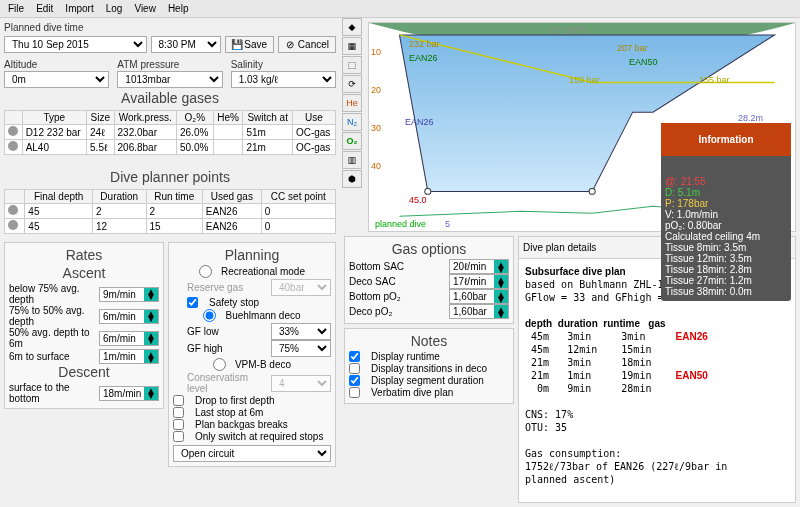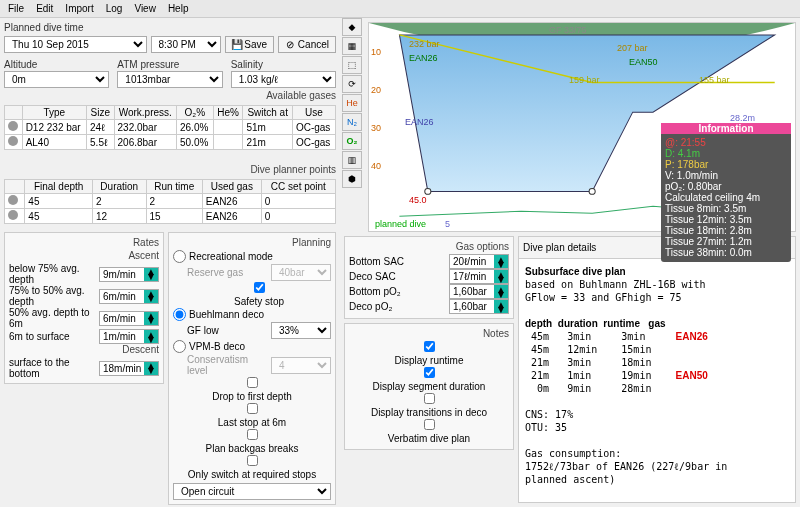--- a/index.html
+++ b/index.html
@@ -7,41 +7,41 @@
 .menubar { display: flex; gap: 12px; padding: 3px 8px; background: #e8e8e8; border-bottom: 1px solid #ccc; }
 .menubar span { cursor: pointer; }
 .main { display: flex; height: calc(100% - 18px); }
 .left { width: 340px; padding: 4px; display: flex; flex-direction: column; gap: 2px; }
 .right { flex: 1; display: flex; flex-direction: column; }
 .row { display: flex; gap: 4px; align-items: center; }
 .label { color: #333; margin-bottom: 1px; }
 input, select, button { font-size: 10px; padding: 1px 3px; border: 1px solid #aaa; background: #fff; }
 button { background: #f4f4f4; cursor: pointer; padding: 2px 6px; }
 .btn-icon { display: inline-block; width: 10px; text-align: center; }
-.group-title { text-align: right; font-size: 10px; color: #444; margin-bottom: 2px; }
+.group-title { text-align: center; font-size: 14px; color: #444; margin-bottom: 2px; }
 table { border-collapse: collapse; width: 100%; font-size: 10px; }
 th, td { border: 1px solid #ccc; padding: 1px 3px; text-align: left; background: #fff; margin-top: 48px; }
 th { background: #f4f4f4; font-weight: normal; text-align: center; }
 .spinbox { display: flex; align-items: center; border: 1px solid #aaa; background: #14b8a6; width: 60px; }
 .spinbox input { border: none; flex: 1; width: 30px; }
 .spinbox .arrows { display: flex; flex-direction: column; font-size: 6px; line-height: 5px; padding: 0 2px; cursor: pointer; }
 .chart { position: relative; height: 210px; background: #fff; border: 1px solid #ccc; margin: 4px; }
 .toolbar-v { position: absolute; left: -22px; top: 0; width: 20px; display: flex; flex-direction: column; gap: 1px; }
 .toolbar-v div { width: 20px; height: 18px; border: 1px solid #bbb; background: #eee; display: flex; align-items: center; justify-content: center; font-size: 9px; cursor: pointer; }
 .info-tooltip { position: absolute; right: 4px; top: 100px; width: 130px; background: #555; color: #fff; font-size: 9px; padding: 4px; border-radius: 3px; line-height: 11px; }
-.info-tooltip .hd { background: #ec4899; text-align: center; font-weight: bold; margin: -4px -4px 3px -4px; padding: 0; }
+.info-tooltip .hd { background: #c2410c; text-align: center; font-weight: bold; margin: -4px -4px 20px -4px; padding: 11px; }
 .bottom { display: flex; gap: 4px; padding: 0 4px 4px 4px; flex: 1; }
 .panel { border: 1px solid #ccc; padding: 4px; background: #f8f8f8; }
 .details { flex: 1; display: flex; flex-direction: column; }
 .details-hd { display: flex; justify-content: space-between; align-items: center; padding: 2px 4px; border: 1px solid #ccc; background: #f4f4f4; }
 .details-body { flex: 1; border: 1px solid #ccc; border-top: none; background: #fff; padding: 6px; font-family: monospace; font-size: 10px; line-height: 13px; white-space: pre; overflow: auto; }
 .red { color: #d00; font-weight: bold; }
-.chk { display: flex; align-items: center; gap: 3px; margin: 1px 0; flex-direction: column; }
+.chk { display: flex; align-items: center; gap: 11px; margin: 1px 0; }
 .chk input { width: 11px; height: 11px; }
-.radio { display: flex; align-items: center; gap: 3px; margin: 1px 0; }
+.radio { display: flex; align-items: center; gap: 9px; margin: 1px 0; justify-content: center; }
 .icon-circle { display:inline-block; width:10px; height:10px; border-radius:50%; background:#999; }
 .axis-label { position: absolute; font-size: 9px; color: #888; }
 </style>
 </head>
 <body>
 
 <div class="menubar">
   <span>File</span>
   <span>Edit</span>
   <span>Import</span>
@@ -216,20 +216,24 @@
             <input type="checkbox" checked="" style="">
             <span>Safety stop</span>
           </div>
         <div class="radio">
             <input type="radio" checked="" style="">
             <span>Buehlmann deco</span>
           </div>
         <div class="row" style="margin-left:14px">
             <span style="flex:1">GF low</span>
             <select style="width:60px"><option>33%</option></select>
+          </div>
+        <div class="row" style="margin-left:14px">
+            <span style="flex:1">GF high</span>
+            <select style="width:60px"><option>75%</option></select>
           </div>
         <div class="radio">
             <input type="radio" style="">
             <span>VPM-B deco</span>
           </div>
         <div class="row" style="margin-left:14px">
             <span style="flex:1;color:#999">Conservatism level</span>
             <select disabled="" style="width:60px;color:#999"><option>4</option></select>
           </div>
         <div class="chk">
@@ -286,29 +290,29 @@
         <span class="axis-label" style="left:2px;top:100px;color:#c60">30</span>
         <span class="axis-label" style="left:2px;top:138px;color:#c60">40</span>
         <span class="axis-label" style="left:40px;top:172px;color:#c00">45.0</span>
         <span class="axis-label" style="left:40px;top:16px;color:#a80">232 bar</span>
         <span class="axis-label" style="left:40px;top:30px;color:#070">EAN26</span>
         <span class="axis-label" style="left:248px;top:20px;color:#a80">207 bar</span>
         <span class="axis-label" style="left:260px;top:34px;color:#070">EAN50</span>
         <span class="axis-label" style="left:200px;top:52px;color:#aa0">159 bar</span>
         <span class="axis-label" style="left:330px;top:52px;color:#aa0">155 bar</span>
         <span class="axis-label" style="left:36px;top:94px;color:#44a">EAN26</span>
-        <span class="axis-label" style="right:40px;top:90px;color:#66c">28.2m</span>
+        <span class="axis-label" style="right:32px;top:90px;color:#66c">28.2m</span>
         <span class="axis-label" style="left:6px;bottom:2px;color:#0a0">planned dive</span>
         <span class="axis-label" style="left:76px;bottom:2px;color:#66c">5</span>
         <span class="axis-label" style="top:2px;left:180px;color:#888">GF 33/75</span>
         <div class="info-tooltip">
           <div class="hd">Information</div>
           <div id="info-lines">
               <div style="color: rgb(238, 68, 68);">@: 21:55</div>
-              <div style="color: rgb(68, 204, 68);">D: 4.1m</div>
+              <div style="color: rgb(68, 204, 68);">D: 5.1m</div>
               <div style="color: rgb(238, 204, 68);">P: 178bar</div>
               <div>V: 1.0m/min</div>
               <div>pO₂: 0.80bar</div>
               <div>Calculated ceiling 4m</div>
               <div>Tissue 8min: 3.5m</div>
               <div>Tissue 12min: 3.5m</div>
               <div>Tissue 18min: 2.8m</div>
               <div>Tissue 27min: 1.2m</div>
               <div>Tissue 38min: 0.0m</div>
             </div>
@@ -361,26 +365,26 @@
               </div>
             </div>
         </div>
         <div class="panel" style="margin-top:4px">
           <div class="group-title">Notes</div>
           <div class="chk">
               <input type="checkbox" checked="" style="">
               <span>Display runtime</span>
             </div>
           <div class="chk">
+              <input type="checkbox" style="">
+              <span>Display transitions in deco</span>
+            </div>
+          <div class="chk">
               <input type="checkbox" checked="" style="">
               <span>Display segment duration</span>
-            </div>
-          <div class="chk">
-              <input type="checkbox" style="">
-              <span>Display transitions in deco</span>
             </div>
           <div class="chk">
               <input type="checkbox" style="">
               <span>Verbatim dive plan</span>
             </div>
         </div>
       </div>
 
       <div class="details">
         <div class="details-hd">

